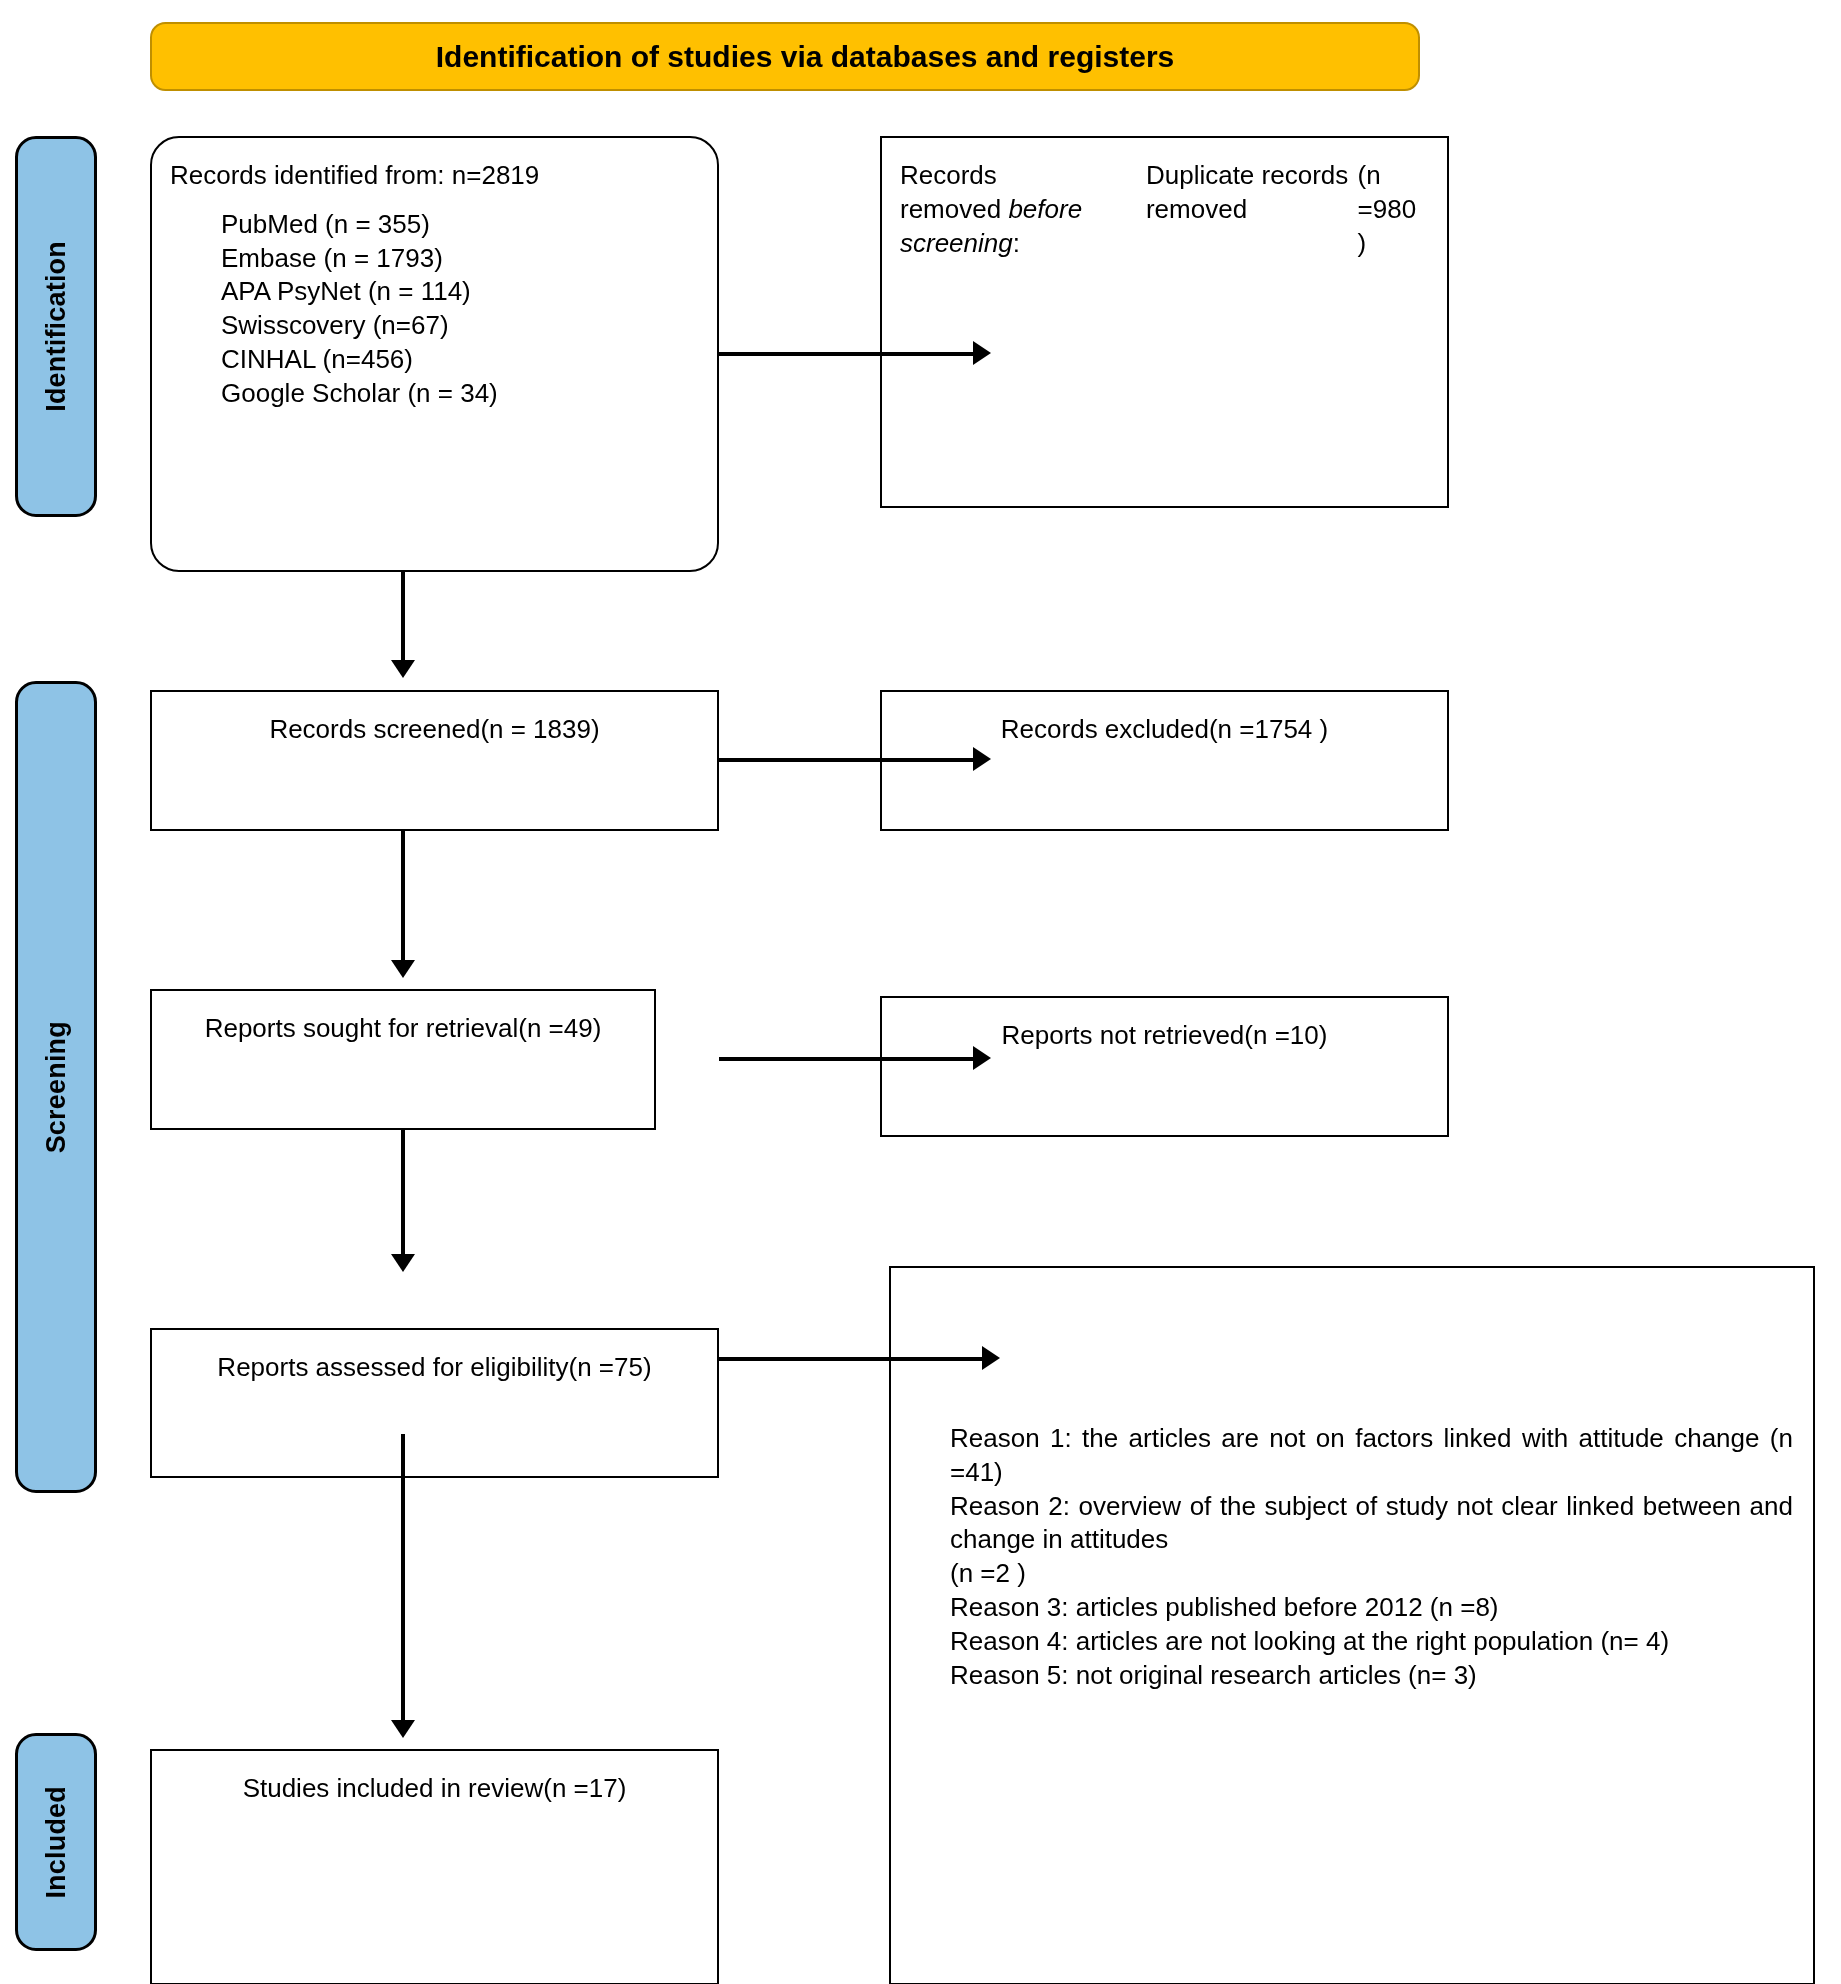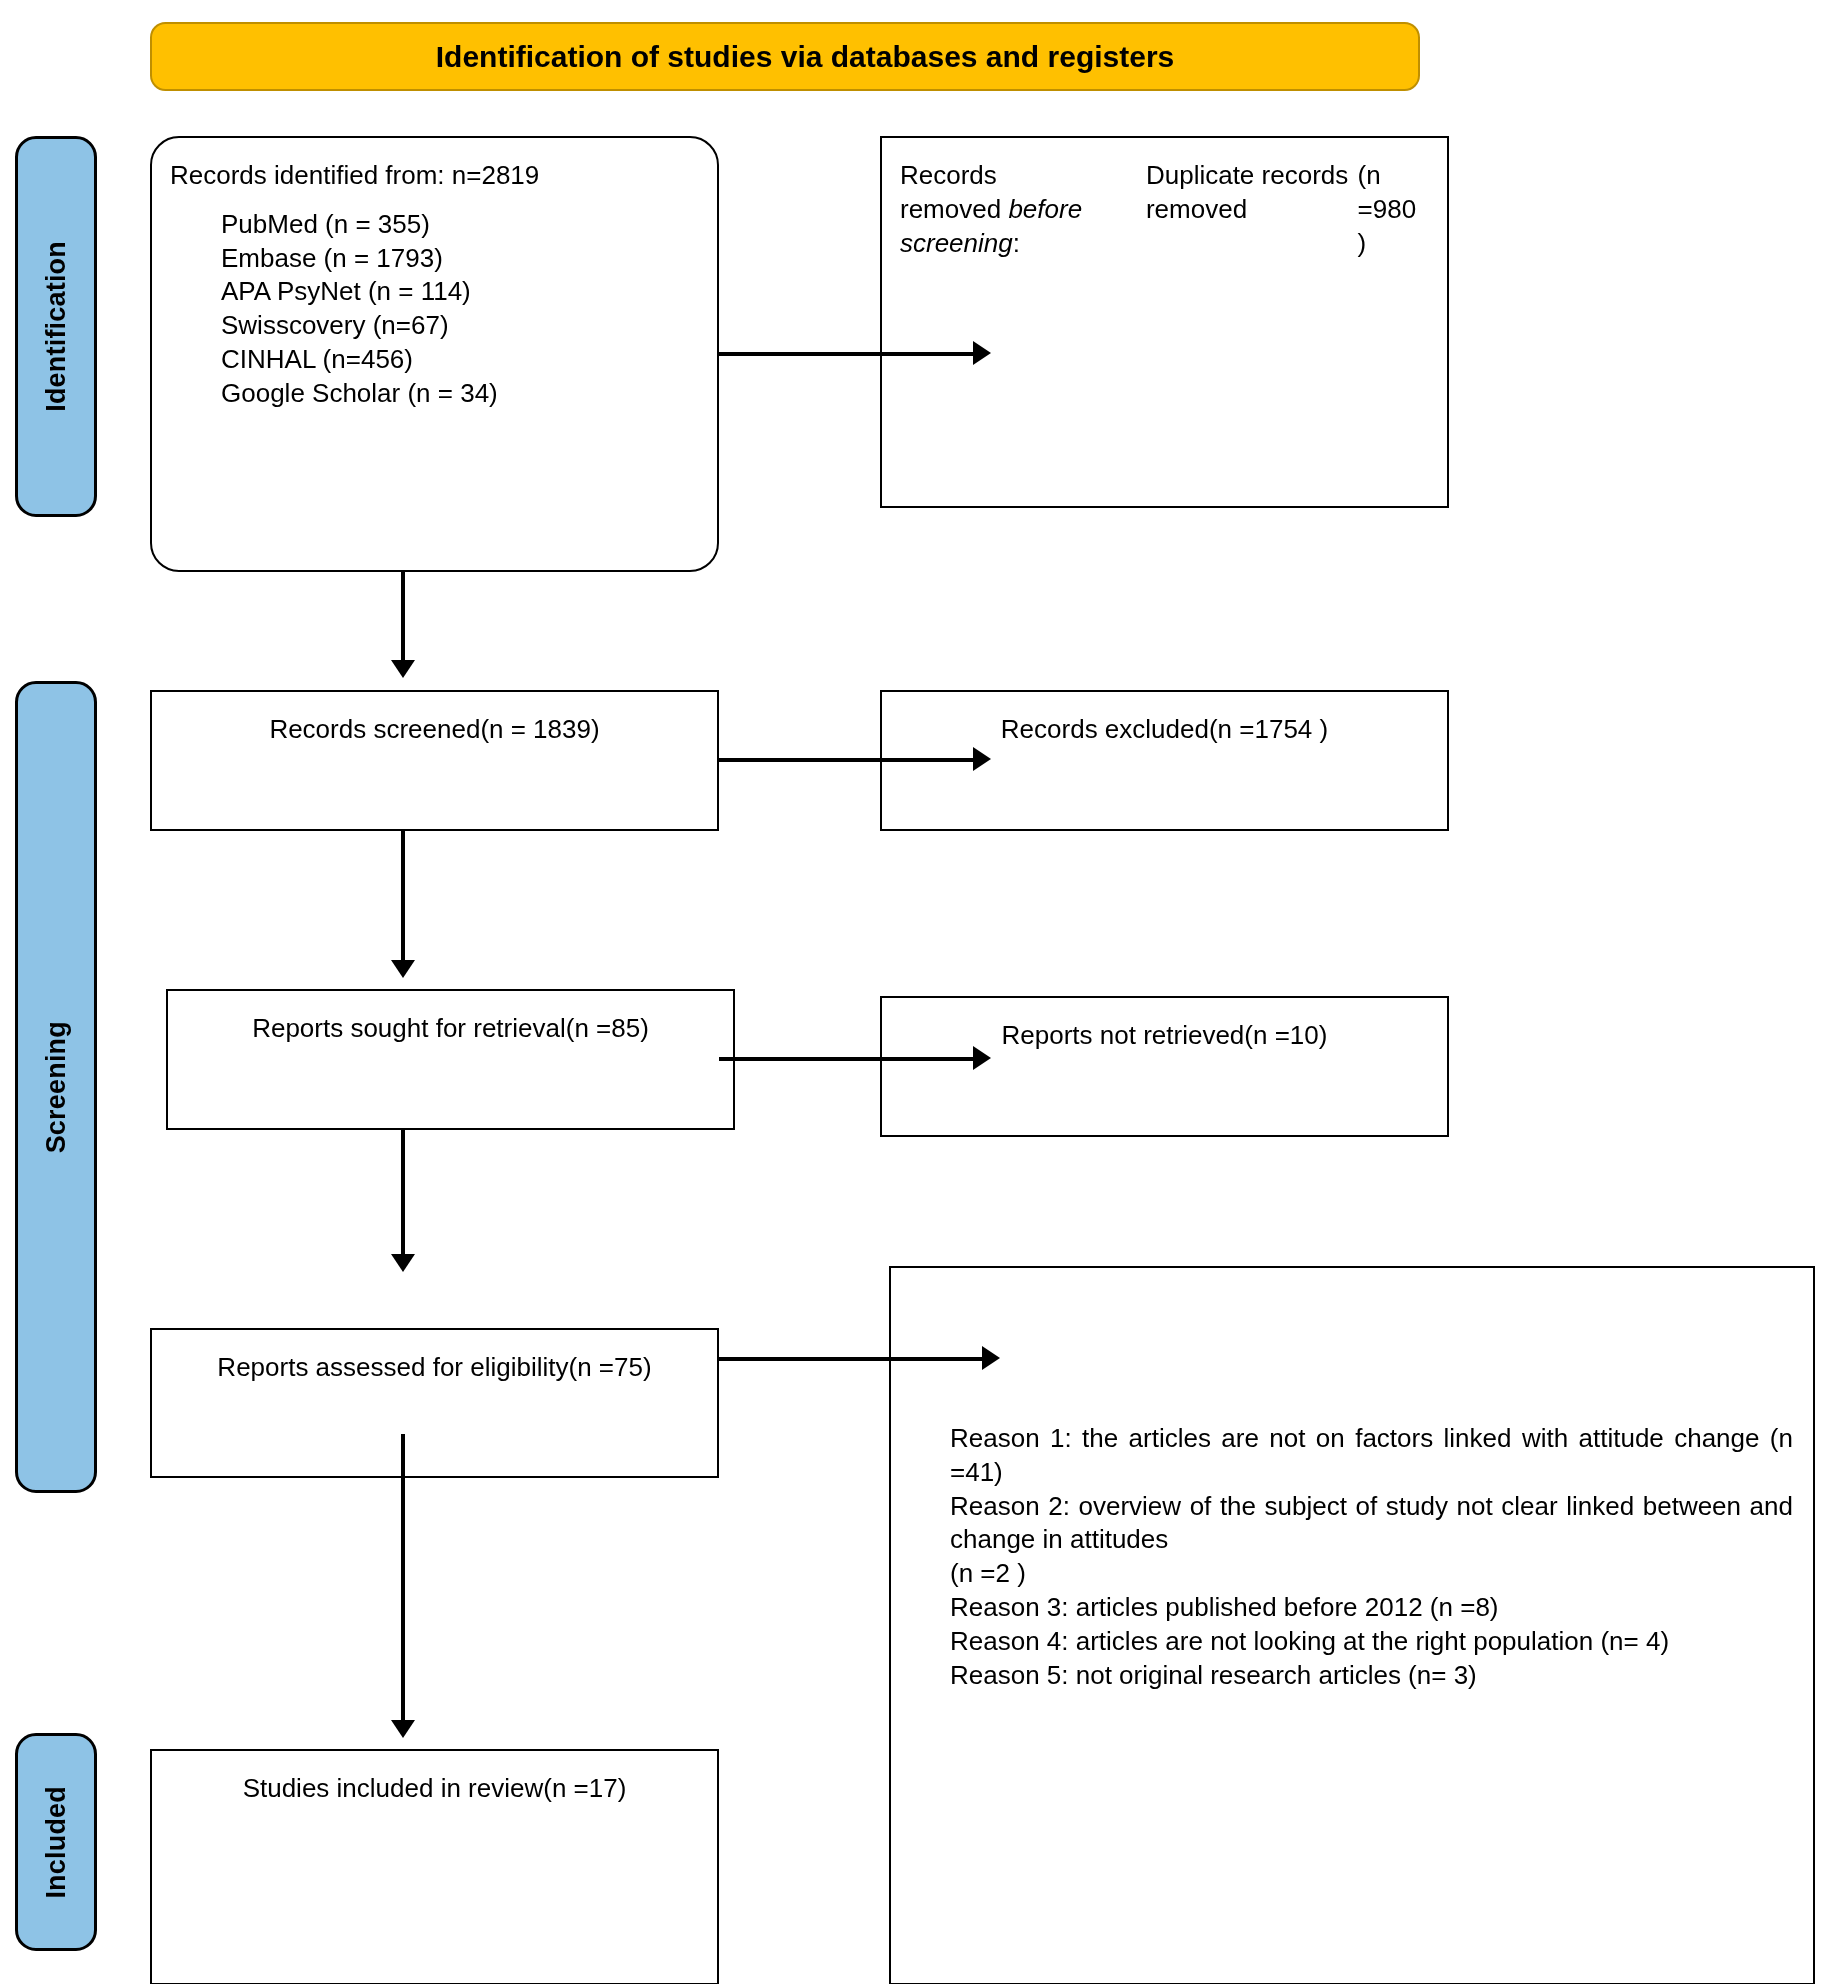--- a/index.html
+++ b/index.html
@@ -103,21 +103,21 @@
     text-align: justify;
     text-align-last: left;
   }
   .italic { font-style: italic; }
 
   
   #box-identified   { left: 150px;  top: 136px;  width: 569px; height: 436px; border-radius: 29px; }
   #box-removed      { left: 880px; top: 136px;  width: 569px; height: 372px; }
   #box-screened     { left: 150px;  top: 690px; width: 569px; height: 141px; }
   #box-excluded     { left: 880px; top: 690px; width: 569px; height: 141px; }
-  #box-sought       { left: 166px;  top: 989px; width: 569px; height: 141px; }
+  #box-sought       { left: 150px;  top: 989px; width: 506px; height: 141px; }
   #box-notretrieved { left: 880px; top: 996px; width: 569px; height: 141px; }
   #box-assessed     { left: 150px;  top: 1284px; width: 569px; height: 150px; margin-top: 44px; }
   #box-reasons      { left: 889px; top: 1266px; width: 926px; height: 719px; }
   #box-included     { left: 150px;  top: 1749px; width: 569px; height: 236px; }
 
   #box-reasons .box-inner { padding: 154px 20px 18px 20px; }
 
   
   .conn { position: absolute; background: #000000; }
 
@@ -219,21 +219,21 @@
   <div class="box" id="box-excluded">
     <div class="box-inner vcenter">
       <div>Records excluded</div>
       <div>(n =1754 )</div>
     </div>
   </div>
 
   <div class="box" id="box-sought">
     <div class="box-inner vcenter">
       <div>Reports sought for retrieval</div>
-      <div>(n =85)</div>
+      <div>(n =49)</div>
     </div>
   </div>
 
   <div class="box" id="box-notretrieved">
     <div class="box-inner vcenter">
       <div>Reports not retrieved</div>
       <div>(n =10)</div>
     </div>
   </div>
 

